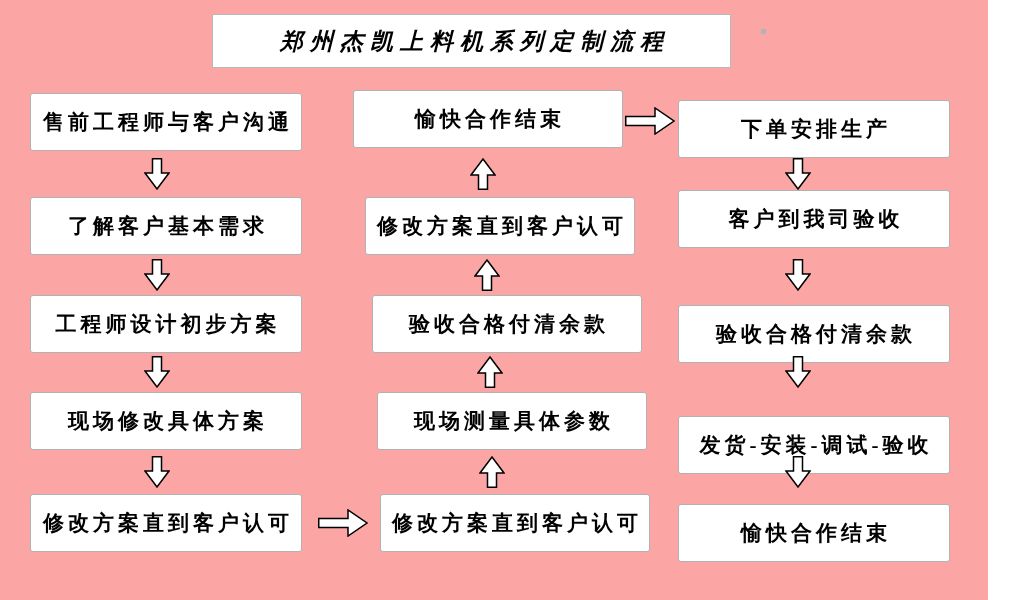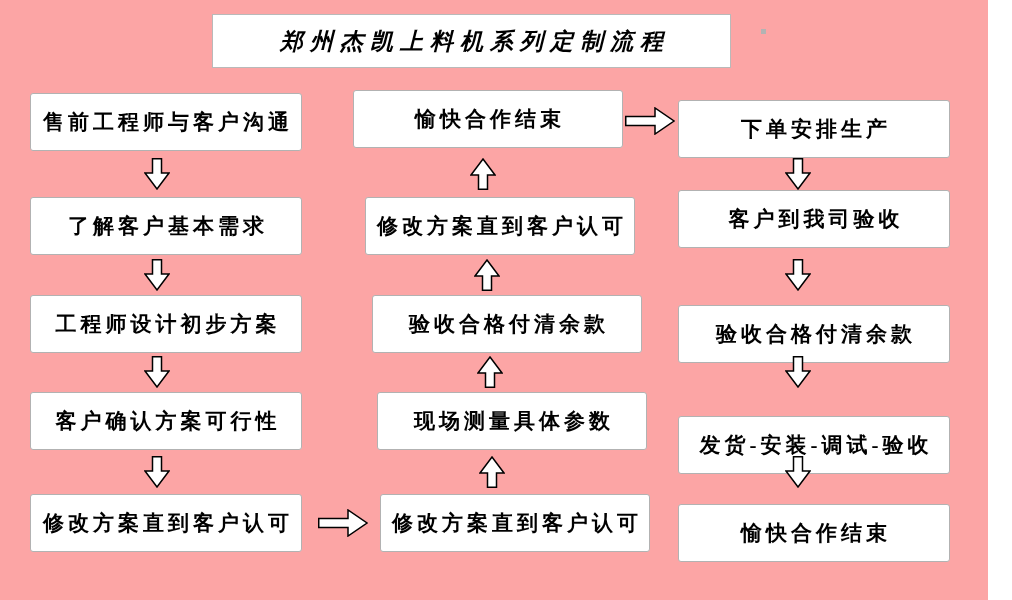--- a/index.html
+++ b/index.html
@@ -76,21 +76,21 @@
 
   <div class="title-box">
     <span class="title-text">郑州杰凯上料机系列定制流程</span>
   </div>
   <div class="artifact-dot"></div>
 
   <div class="col-left">
     <div class="flow-box" style="top:93px">售前工程师与客户沟通</div>
     <div class="flow-box" style="top:197px">了解客户基本需求</div>
     <div class="flow-box" style="top:295px">工程师设计初步方案</div>
-    <div class="flow-box" style="top:392px">客户确认方案可行性</div>
+    <div class="flow-box" style="top:392px">现场修改具体方案</div>
     <div class="flow-box" style="top:494px">修改方案直到客户认可</div>
 
     <svg class="arrow" style="left:144px;top:158px" width="26" height="32">
         <path d="M8.5,0.75 L17.5,0.75 L17.5,15 L25,15 L13,31 L1,15 L8.5,15 Z" fill="#ffffff" stroke="#000000" stroke-width="1.5"></path>
       </svg>
     <svg class="arrow" style="left:144px;top:259px" width="26" height="32">
         <path d="M8.5,0.75 L17.5,0.75 L17.5,15 L25,15 L13,31 L1,15 L8.5,15 Z" fill="#ffffff" stroke="#000000" stroke-width="1.5"></path>
       </svg>
     <svg class="arrow" style="left:144px;top:356px" width="26" height="32">
         <path d="M8.5,0.75 L17.5,0.75 L17.5,15 L25,15 L13,31 L1,15 L8.5,15 Z" fill="#ffffff" stroke="#000000" stroke-width="1.5"></path>

